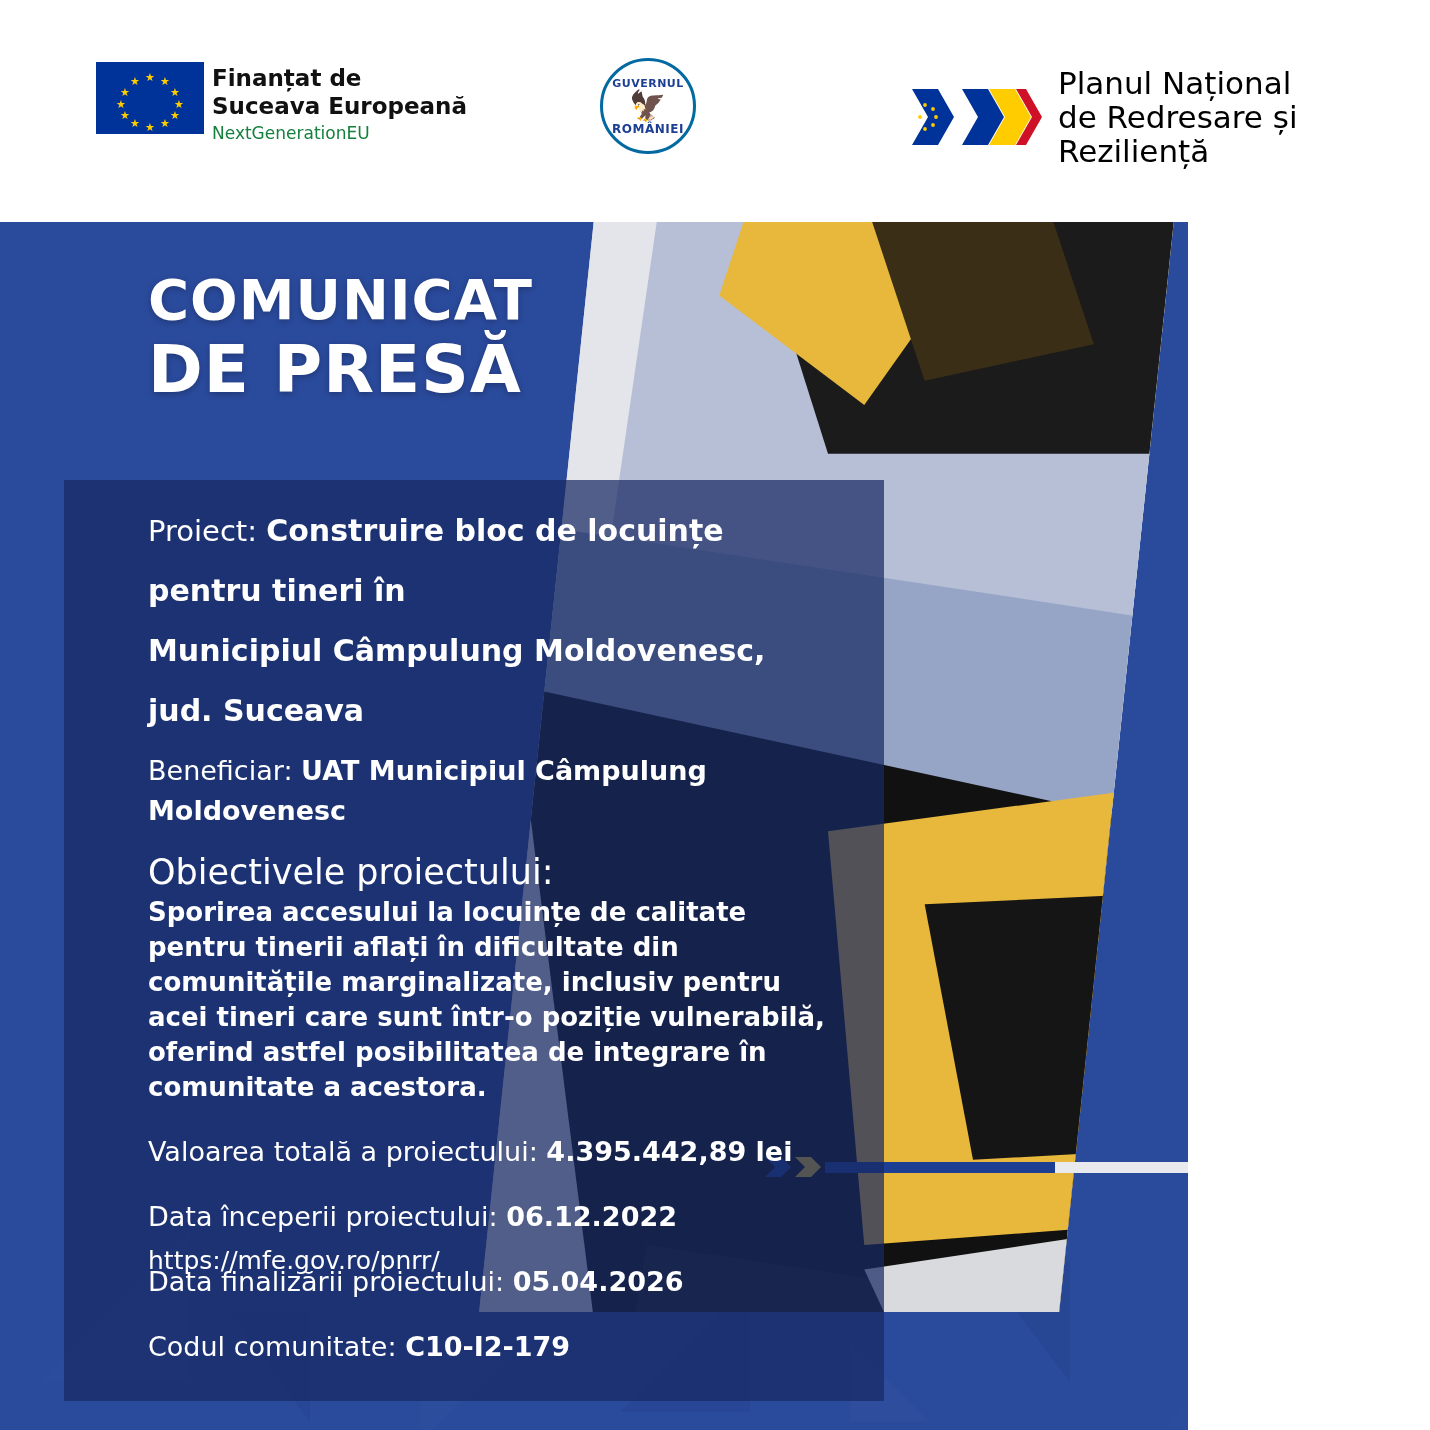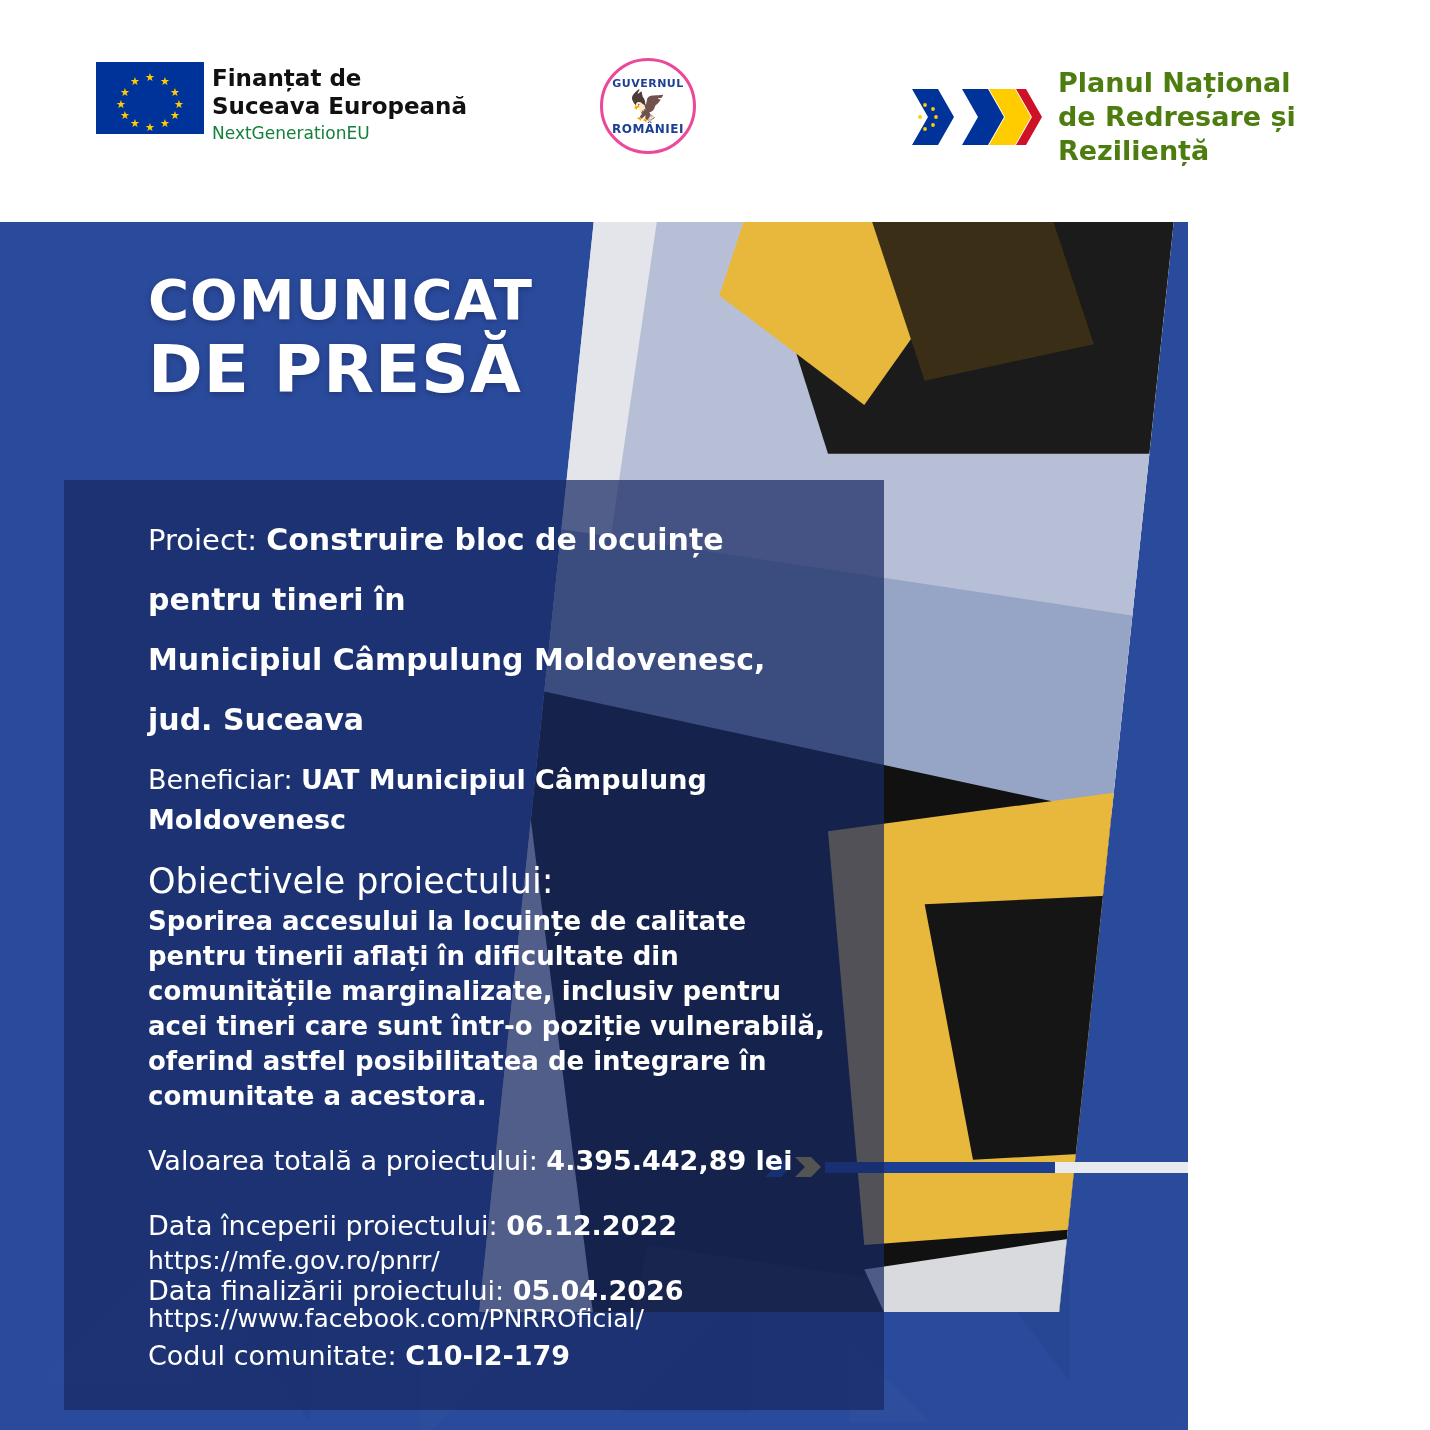--- a/index.html
+++ b/index.html
@@ -54,21 +54,21 @@
   .eu-text .l3 {
     font-size: 17px; line-height: 26px; color: #15803d;
   }
 
   .logo-gov {
     position: absolute;
     left: 600px; top: 58px;
     width: 96px; height: 96px;
     display: flex; flex-direction: column;
     align-items: center; justify-content: center;
-    border: 3px solid #ec4899;
+    border: 3px solid #0369a1;
     border-radius: 50%;
     color: #1c3f94;
     text-align: center;
   }
   .logo-gov .g1 { font-size: 11px; font-weight: bold; letter-spacing: .5px;}
   .logo-gov .g-emblem { font-size: 30px; line-height: 32px; }
   .logo-gov .g2 { font-size: 12px; font-weight: bold; letter-spacing: .5px;}
 
   .logo-pnrr {
     position: absolute;
@@ -77,21 +77,21 @@
   }
   .pnrr-marks { display: flex; align-items: center; }
   .pnrr-eu-chev {
     width: 42px; height: 56px; position: relative; margin-right: 8px;
   }
   .pnrr-ro-chev {
     width: 80px; height: 56px; position: relative; margin-right: 16px;
   }
   .pnrr-text { color: #123f8e; }
   .pnrr-text .p1, .pnrr-text .p2 {
-    font-size: 27px; line-height: 34px; font-weight: 700; color: #4d7c0f;
+    font-size: 31px; line-height: 34px; font-weight: 400; color: #000000;
   }
 
   
   .main {
     position: absolute;
     top: 222px; left: 0;
     width: 1188px; height: 1208px;
     background: #2a4a9c;
     overflow: hidden;
   }
@@ -123,21 +123,21 @@
     text-shadow: 0 2px 6px rgba(0,0,0,.25);
   }
   .title .t1 { font-size: 56px; line-height: 60px; }
   .title .t2 { font-size: 66px; line-height: 72px; margin-top: 4px; }
 
   .card {
     position: absolute;
     left: 64px; top: 258px;
     width: 820px;
     background: rgba(24,42,100,.72);
-    padding: 30px 0 36px 0;
+    padding: 21px 0 36px 0;
   }
   .card .inner { padding: 0 54px 0 84px; }
 
   .row { color: #ffffff; }
   .lbl { font-weight: normal; }
   .val { font-weight: bold; }
 
   .proj {
     font-size: 29px; line-height: 60px; margin-bottom: 6px;
   }
@@ -316,17 +316,16 @@
         <div class="row kv">
           <span class="lbl">Codul comunitate:</span>
           <span class="val">C10-I2-179</span>
         </div>
 
       </div>
     </div>
 
     <div class="links">
       <div>https://mfe.gov.ro/pnrr/</div>
-      <div>https://www.facebook.com/PNRROficial/</div>
     </div>
 
   </div>
 </div>
 
 </body></html>

